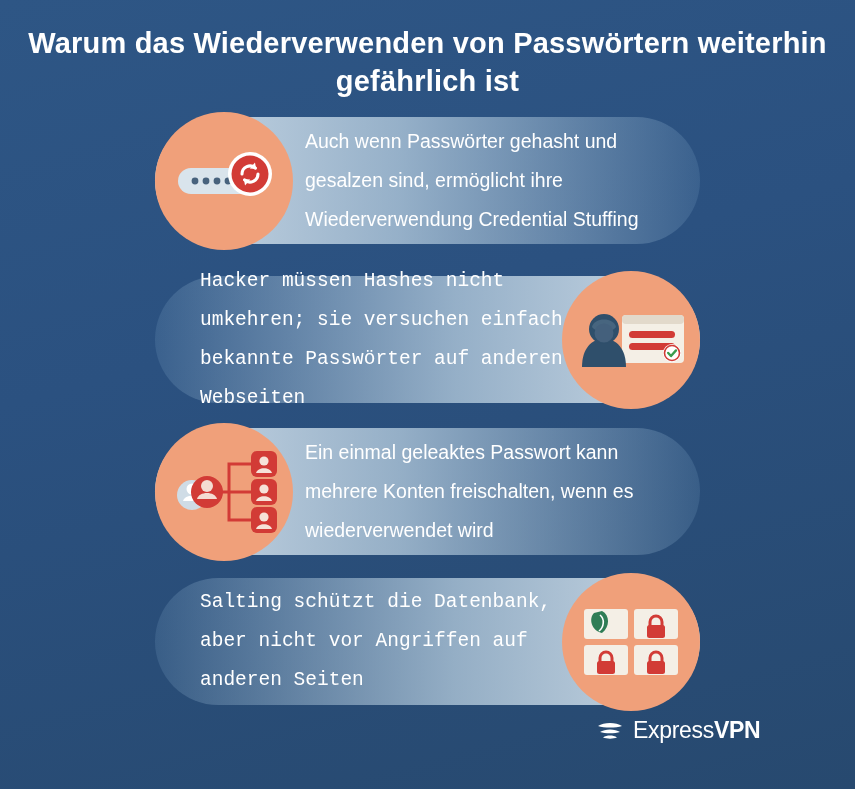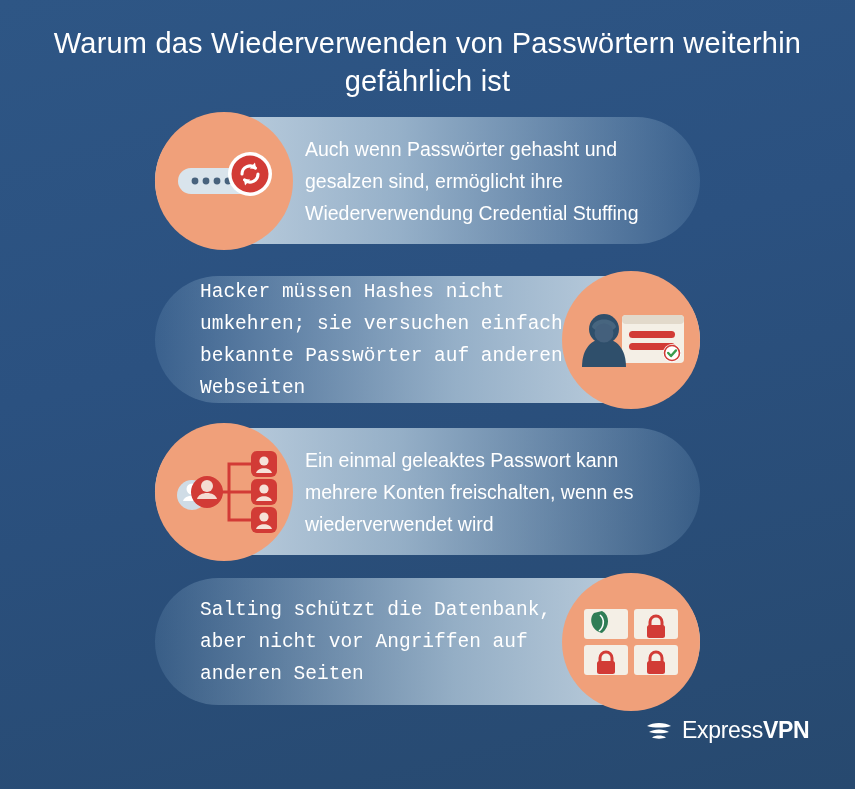--- a/index.html
+++ b/index.html
@@ -23,21 +23,21 @@
   
   .title {
     position: absolute;
     top: 24px;
     left: 0;
     width: 855px;
     text-align: center;
     color: #ffffff;
     font-size: 29px;
     line-height: 38px;
-    font-weight: normal;
+    font-weight: bold;
     letter-spacing: 0.2px;
   }
 
   
   .row {
     position: absolute;
     left: 155px;
     width: 545px;
     height: 127px;
   }
@@ -64,21 +64,21 @@
   }
 
   .text {
     position: absolute;
     top: 0;
     height: 127px;
     display: flex;
     align-items: center;
     color: #ffffff;
     font-size: 19.5px;
-    line-height: 32px;
+    line-height: 39px;
   }
   .text-right-of-icon {
     left: 150px;
     width: 380px;
   }
   .text-left-of-icon {
     left: 45px;
     width: 370px;
     font-family: Liberation Mono, monospace;
   }
@@ -93,21 +93,21 @@
     overflow: hidden;
   }
   .circle-left { left: 0px; }
   .circle-right { left: 407px; }
 
   .circle svg { display: block; }
 
   
   .logo {
     position: absolute;
-    left: 644px;
+    left: 595px;
     top: 713px;
     width: 170px;
     height: 34px;
     display: flex;
     align-items: center;
     gap: 8px;
   }
   .logo-mark { width: 30px; height: 30px; }
   .logo-text {
     color: #ffffff;

